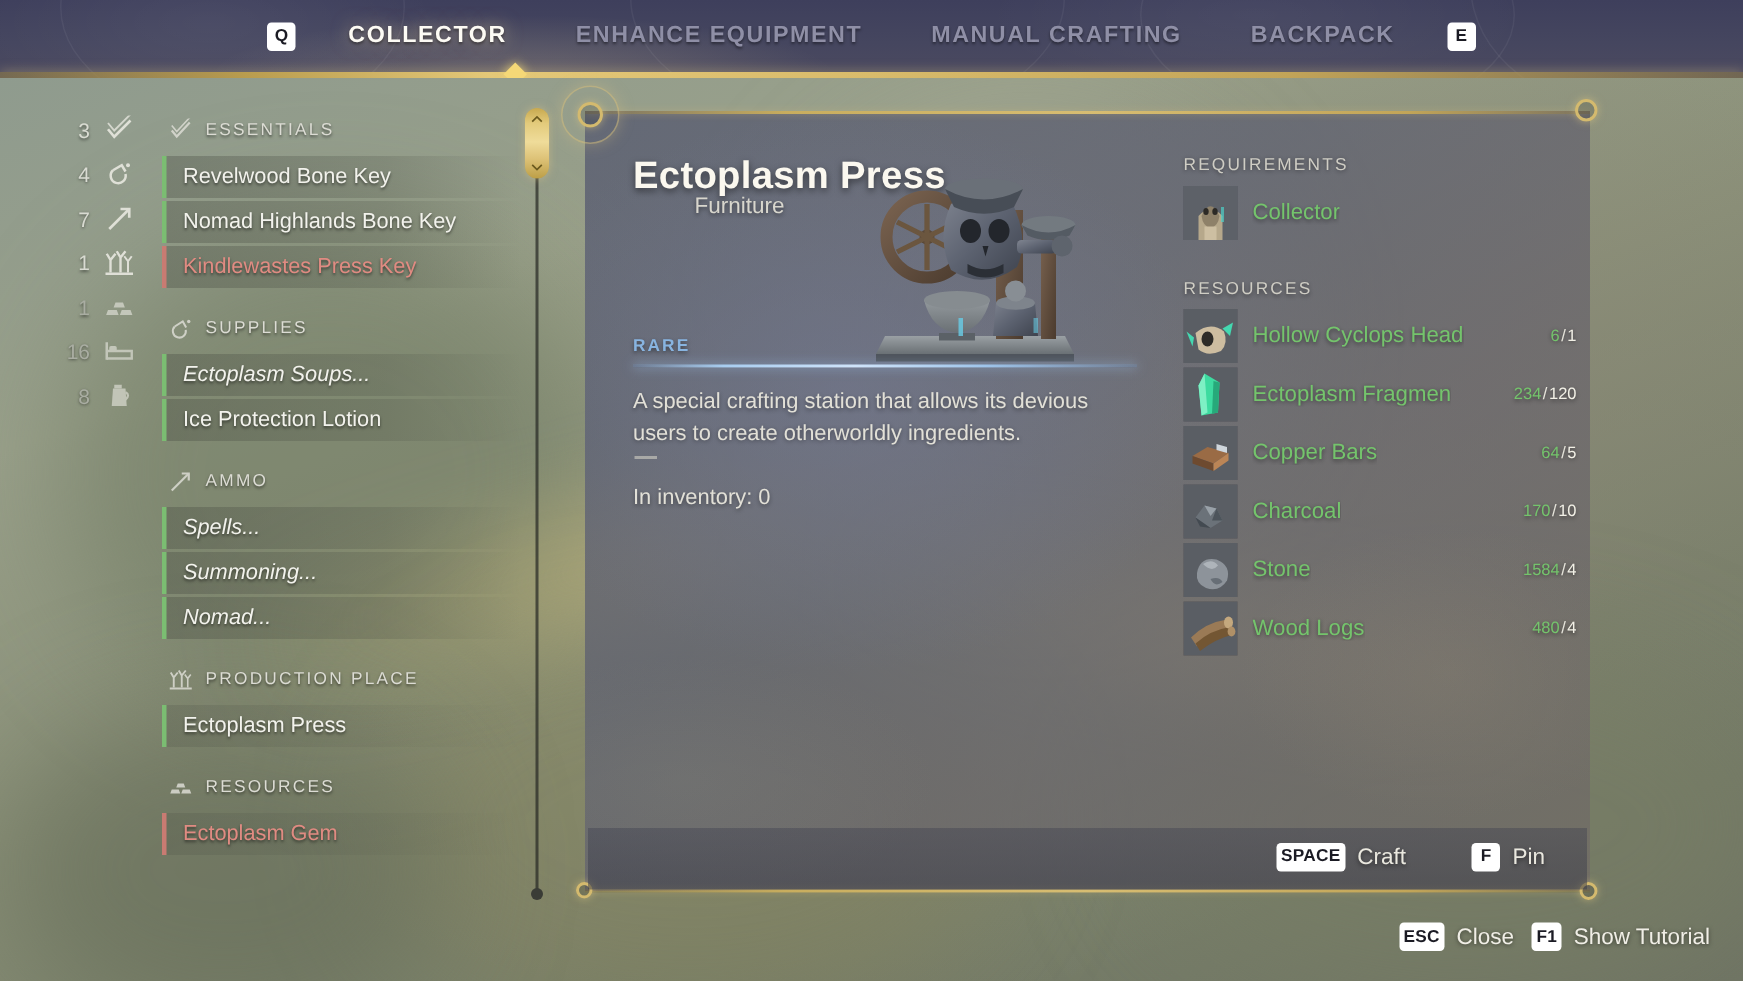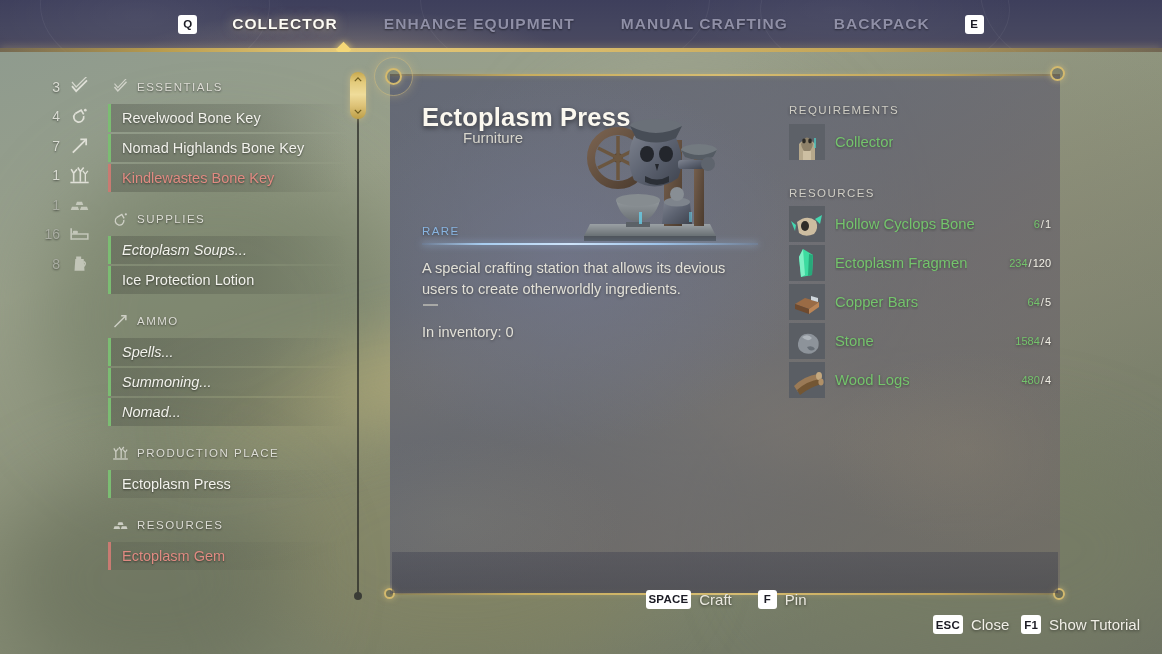--- a/index.html
+++ b/index.html
@@ -216,21 +216,21 @@
   }
   #item-subtitle {
     position: absolute; left: 423px; top: 129px;
     font-size: 15px; color: #d8d6cd; text-shadow: 0 1px 3px rgba(0,0,0,0.45); margin-left: 40px;
   }
   #item-art {
     position: absolute; left: 560px; top: 96px; width: 185px; height: 150px;
   }
   #rarity-label {
     position: absolute; left: 422px; top: 225px;
-    font-size: 11.5px; letter-spacing: 1.4px; font-weight: normal; color: #88b4e0;
+    font-size: 11.5px; letter-spacing: 1.4px; font-weight: bold; color: #88b4e0;
     text-shadow: 0 1px 3px rgba(0,0,0,0.45);
   }
   #rarity-bar {
     position: absolute; left: 422px; top: 243px; width: 336px; height: 2px;
     background: linear-gradient(90deg, rgba(120,160,210,0.25) 0%, #a8cdf0 18%, #cfe4fa 44%, #9ec4ea 70%, rgba(120,160,210,0.3) 100%);
     box-shadow: 0 0 7px rgba(160,200,245,0.75);
   }
   #item-desc {
     position: absolute; left: 422px; top: 258px; width: 325px;
     font-size: 14.6px; line-height: 21px; color: #e2e0d7;
@@ -275,22 +275,22 @@
     position: absolute; right: 0; top: 50%; transform: translateY(-50%);
     font-size: 11px; white-space: nowrap;
     text-shadow: 0 1px 3px rgba(0,0,0,0.45);
   }
   .ent-have { color: #74c46c; }
   .ent-slash { color: #e7e5dc; margin: 0 1px; }
   .ent-need { color: #f2f0e6; }
 
   
   #action-bar {
-    position: absolute; left: 422px; top: 584px; width: 608px; height: 30px;
-    display: flex; align-items: center; justify-content: center; gap: 26px;
+    position: absolute; left: 422px; top: 556px; width: 608px; height: 30px;
+    display: flex; align-items: center; justify-content: flex-end; gap: 44px;
   }
   #action-bar-bg {
     position: absolute; left: 392px; top: 552px; width: 666px; height: 41px;
     background: linear-gradient(180deg, rgba(60,62,78,0.40), rgba(58,60,72,0.52));
   }
   .hint { display: inline-flex; align-items: center; gap: 8px; }
   .hint-label { font-size: 15px; color: #eae8df; text-shadow: 0 1px 3px rgba(0,0,0,0.5); }
 
   
   #footer-hints {
@@ -407,21 +407,21 @@
       </svg>
       <span class="cat-label">ESSENTIALS</span>
     </div>
     <div class="srow">
       <span class="srow-label">Revelwood Bone Key</span>
     </div>
     <div class="srow">
       <span class="srow-label">Nomad Highlands Bone Key</span>
     </div>
     <div class="srow locked">
-      <span class="srow-label">Kindlewastes Bone Key</span>
+      <span class="srow-label">Kindlewastes Press Key</span>
     </div>
 
     <div class="cat-header">
       <svg class="cat-ico" viewBox="0 0 24 24">
         <path d="M6 10 a6.5 6.5 0 1 0 11 3.4" fill="none" stroke="#dcdcd4" stroke-width="2"></path>
         <path d="M6 10 L14 5 L17.4 11" fill="none" stroke="#dcdcd4" stroke-width="2"></path>
         <circle cx="20" cy="5" r="1.7" fill="#dcdcd4"></circle>
       </svg>
       <span class="cat-label">SUPPLIES</span>
     </div>
@@ -590,21 +590,21 @@
     <div class="ent-row">
       <div class="ent-thumb">
         <svg viewBox="0 0 36 36" width="36" height="36">
           <rect width="36" height="36" fill="#5a5e64"></rect>
           <path d="M8 16 q10 -8 19 -1 q3 8 -2 13 q-9 4 -15 -1 Z" fill="#cdbda0"></path>
           <ellipse cx="16" cy="20" rx="4" ry="5" fill="#2e2c28"></ellipse>
           <path d="M26 13 L33 9 L31 18 Z" fill="#44d8b0"></path>
           <path d="M7 19 L2 15 L6 25 Z" fill="#44d8b0"></path>
         </svg>
       </div>
-      <span class="ent-name">Hollow Cyclops Bone</span>
+      <span class="ent-name">Hollow Cyclops Head</span>
       <span class="ent-amt">
         <span class="ent-have">6</span><span class="ent-slash">/</span><span class="ent-need">1</span>
       </span>
     </div>
 
     <div class="ent-row">
       <div class="ent-thumb">
         <svg viewBox="0 0 36 36" width="36" height="36">
           <rect width="36" height="36" fill="#5a5e64"></rect>
           <path d="M14 4 L24 10 L23 30 L12 32 L10 12 Z" fill="#3ddba0"></path>
@@ -627,20 +627,35 @@
           <path d="M20 25 L30 18 L30 23 L20 30 Z" fill="#bb8556"></path>
           <path d="M22 12 L29 14 L29 18 L22 16 Z" fill="#cfd6dc"></path>
         </svg>
       </div>
       <span class="ent-name">Copper Bars</span>
       <span class="ent-amt">
         <span class="ent-have">64</span><span class="ent-slash">/</span><span class="ent-need">5</span>
       </span>
     </div>
 
+    <div class="ent-row">
+      <div class="ent-thumb">
+        <svg viewBox="0 0 36 36" width="36" height="36">
+          <rect width="36" height="36" fill="#5a5e64"></rect>
+          <path d="M8 22 L14 14 L22 16 L26 24 L18 29 Z" fill="#6b7279"></path>
+          <path d="M14 14 L22 16 L18 21 Z" fill="#99a1a8"></path>
+          <path d="M22 16 L26 24 L19 24 Z" fill="#4d545b"></path>
+          <path d="M8 22 L18 29 L11 28 Z" fill="#434a51"></path>
+        </svg>
+      </div>
+      <span class="ent-name">Charcoal</span>
+      <span class="ent-amt">
+        <span class="ent-have">170</span><span class="ent-slash">/</span><span class="ent-need">10</span>
+      </span>
+    </div>
 
     <div class="ent-row">
       <div class="ent-thumb">
         <svg viewBox="0 0 36 36" width="36" height="36">
           <rect width="36" height="36" fill="#5a5e64"></rect>
           <path d="M9 20 q2 -11 13 -9 q10 4 7 14 q-5 8 -14 5 q-7 -3 -6 -10 Z" fill="#8d939a"></path>
           <path d="M13 14 q6 -4 10 1 q-4 5 -10 -1 Z" fill="#aeb4ba"></path>
           <path d="M18 24 q6 -2 8 2 q-5 4 -8 -2 Z" fill="#676e76"></path>
         </svg>
       </div>

